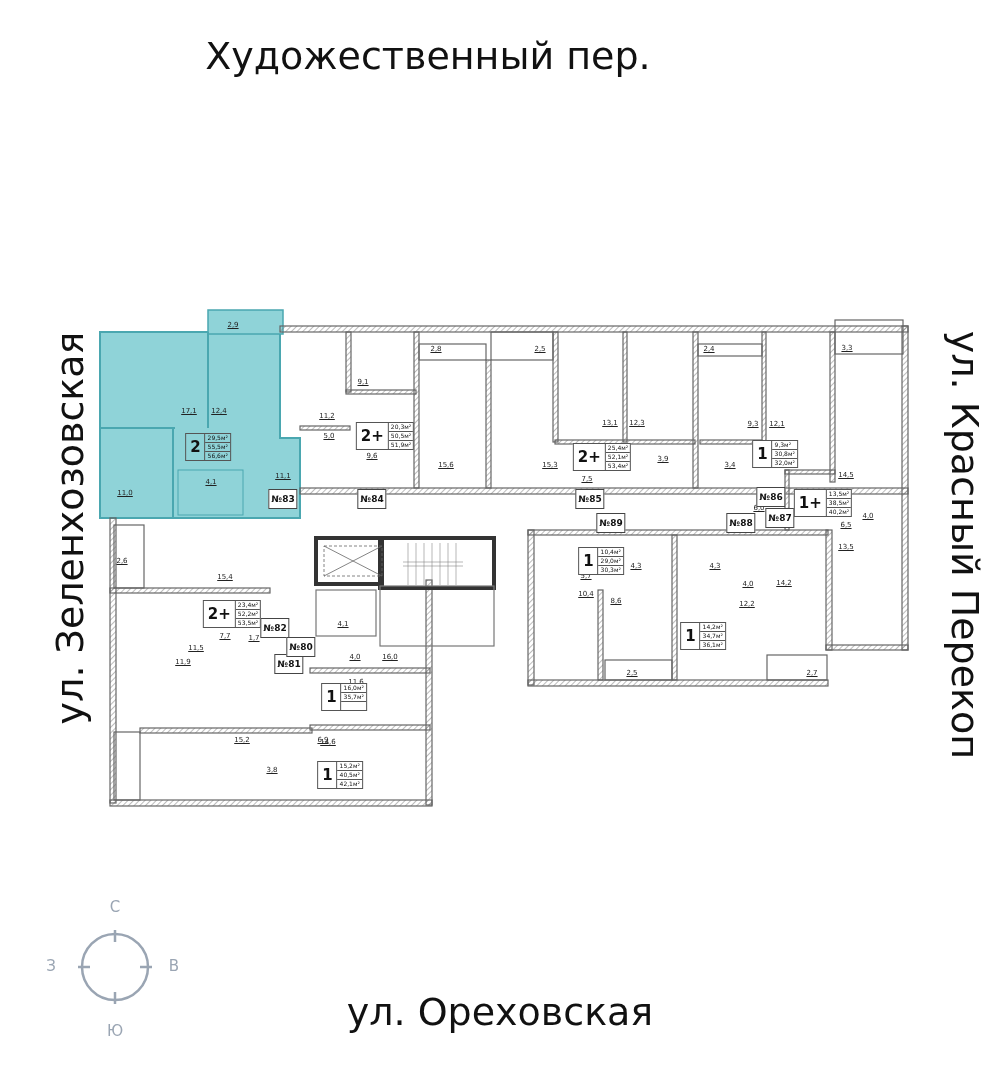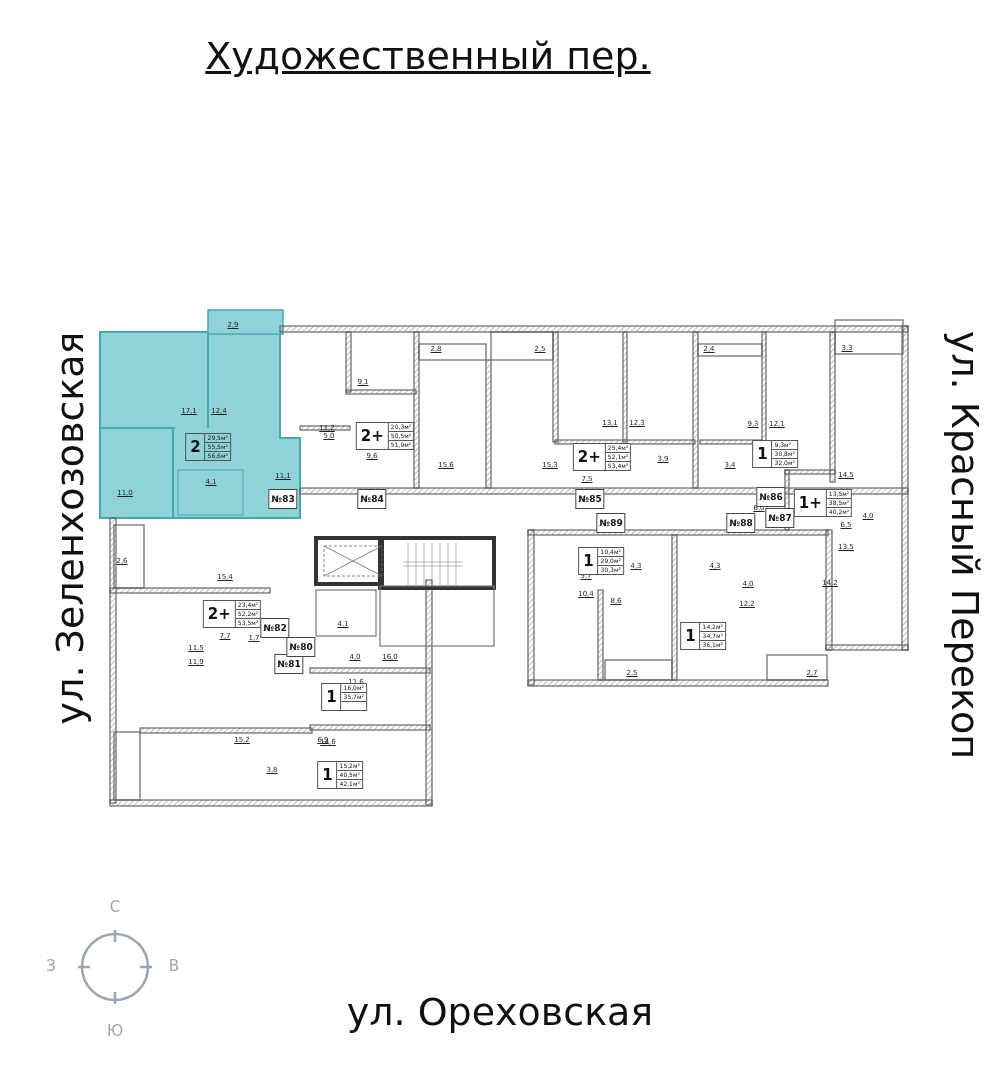--- a/index.html
+++ b/index.html
@@ -1,18 +1,18 @@
 <!DOCTYPE html>
 <html><head>
 <meta charset="utf-8">
 <style>
   html,body{margin:0;padding:0;background:#fff;}
   body{width:1000px;height:1067px;position:relative;overflow:hidden;font-family:"DejaVu Sans","Liberation Sans",sans-serif;color:#111;}
   .street{position:absolute;font-family:"DejaVu Sans",sans-serif;color:#111;white-space:nowrap;}
-  .street-top{left:0;width:856px;top:34px;text-align:center;font-size:38px;text-decoration:underline;}
+  .street-top{left:0;width:856px;top:34px;text-align:center;font-size:38px;}
   .street-bottom{left:0;width:1000px;top:990px;text-align:center;font-size:38px;}
   .street-left{left:70px;top:528px;font-size:38px;transform:translate(-50%,-50%) rotate(-90deg);}
   .street-right{left:965px;top:545px;font-size:38px;transform:translate(-50%,-50%) rotate(90deg);}
   #plan{position:absolute;left:0;top:0;width:1000px;height:1067px;}
   .lbl{position:absolute;font-size:7px;text-decoration:underline;color:#222;transform:translate(-50%,-50%);white-space:nowrap;}
   .num{position:absolute;font-size:9px;font-weight:bold;border:1px solid #444;background:#fff;padding:4px 2px;transform:translate(-50%,-50%);white-space:nowrap;}
   .apt{position:absolute;display:flex;align-items:center;border:1px solid #555;background:#fff;transform:translate(-50%,-50%);}
   .apt.sel{background:transparent;}
   .apt .rooms{font-size:15px;padding:0 4px;font-weight:bold;}
   .apt .areas{border-left:1px solid #555;font-size:6px;line-height:8px;}
@@ -132,56 +132,56 @@
 <div class="compass-letter" style="left:174px;top:966px">В</div>
 
 <div id="labels">
     <div class="lbl" style="left: 233px; top: 325px;">2,9</div>
     <div class="lbl" style="left: 189px; top: 411px;">17,1</div>
     <div class="lbl" style="left: 219px; top: 411px;">12,4</div>
     <div class="lbl" style="left: 125px; top: 493px;">11,0</div>
     <div class="lbl" style="left: 211px; top: 482px;">4,1</div>
     <div class="lbl" style="left: 283px; top: 476px;">11,1</div>
     <div class="lbl" style="left: 363px; top: 382px;">9,1</div>
-    <div class="lbl" style="left: 327px; top: 428px;">11,2</div>
+    <div class="lbl" style="left: 327px; top: 416px;">11,2</div>
     <div class="lbl" style="left: 329px; top: 436px;">5,0</div>
     <div class="lbl" style="left: 372px; top: 456px;">9,6</div>
     <div class="lbl" style="left: 436px; top: 349px;">2,8</div>
     <div class="lbl" style="left: 446px; top: 465px;">15,6</div>
     <div class="lbl" style="left: 540px; top: 349px;">2,5</div>
     <div class="lbl" style="left: 550px; top: 465px;">15,3</div>
     <div class="lbl" style="left: 610px; top: 423px;">13,1</div>
     <div class="lbl" style="left: 637px; top: 423px;">12,3</div>
     <div class="lbl" style="left: 663px; top: 459px;">3,9</div>
     <div class="lbl" style="left: 587px; top: 479px;">7,5</div>
     <div class="lbl" style="left: 709px; top: 349px;">2,4</div>
     <div class="lbl" style="left: 753px; top: 424px;">9,3</div>
     <div class="lbl" style="left: 777px; top: 424px;">12,1</div>
     <div class="lbl" style="left: 730px; top: 465px;">3,4</div>
     <div class="lbl" style="left: 759px; top: 476px; margin-top: 32px;">6,0</div>
     <div class="lbl" style="left: 847px; top: 348px;">3,3</div>
     <div class="lbl" style="left: 846px; top: 475px;">14,5</div>
     <div class="lbl" style="left: 868px; top: 516px;">4,0</div>
     <div class="lbl" style="left: 846px; top: 525px;">6,5</div>
     <div class="lbl" style="left: 846px; top: 547px;">13,5</div>
-    <div class="lbl" style="left: 784px; top: 583px; margin-left: 46px;">14,2</div>
+    <div class="lbl" style="left: 784px; top: 583px;">14,2</div>
     <div class="lbl" style="left: 748px; top: 584px;">4,0</div>
     <div class="lbl" style="left: 747px; top: 604px;">12,2</div>
     <div class="lbl" style="left: 812px; top: 673px;">2,7</div>
     <div class="lbl" style="left: 636px; top: 566px;">4,3</div>
     <div class="lbl" style="left: 715px; top: 566px;">4,3</div>
     <div class="lbl" style="left: 586px; top: 576px;">5,7</div>
     <div class="lbl" style="left: 586px; top: 594px;">10,4</div>
     <div class="lbl" style="left: 616px; top: 601px;">8,6</div>
     <div class="lbl" style="left: 632px; top: 673px;">2,5</div>
     <div class="lbl" style="left: 122px; top: 561px;">2,6</div>
     <div class="lbl" style="left: 225px; top: 577px;">15,4</div>
     <div class="lbl" style="left: 196px; top: 648px;">11,5</div>
     <div class="lbl" style="left: 254px; top: 638px;">1,7</div>
-    <div class="lbl" style="left: 196px; top: 662px;">11,9</div>
+    <div class="lbl" style="left: 183px; top: 662px;">11,9</div>
     <div class="lbl" style="left: 225px; top: 636px;">7,7</div>
     <div class="lbl" style="left: 343px; top: 624px;">4,1</div>
     <div class="lbl" style="left: 355px; top: 657px;">4,0</div>
     <div class="lbl" style="left: 390px; top: 657px;">16,0</div>
     <div class="lbl" style="left: 356px; top: 682px;">11,6</div>
     <div class="lbl" style="left: 242px; top: 740px;">15,2</div>
     <div class="lbl" style="left: 275px; top: 740px; margin-left: 48px;">6,9</div>
     <div class="lbl" style="left: 328px; top: 742px;">14,6</div>
     <div class="lbl" style="left: 272px; top: 770px;">3,8</div>
     <div class="num" style="left: 283px; top: 499px;">№83</div>

